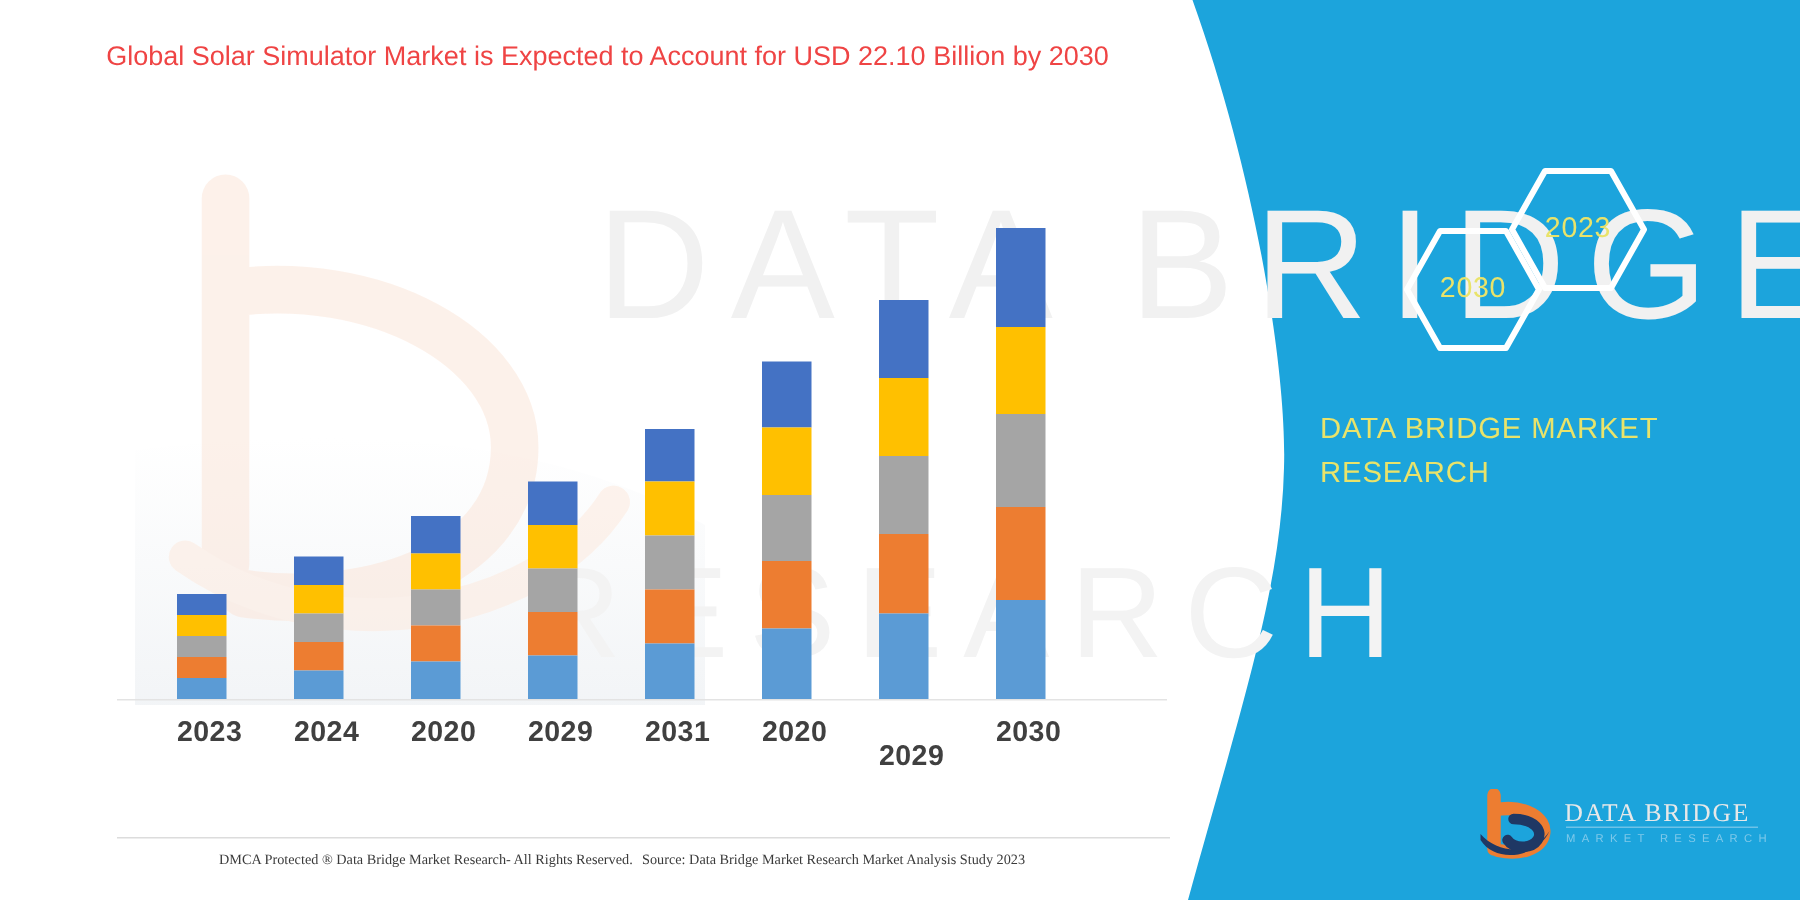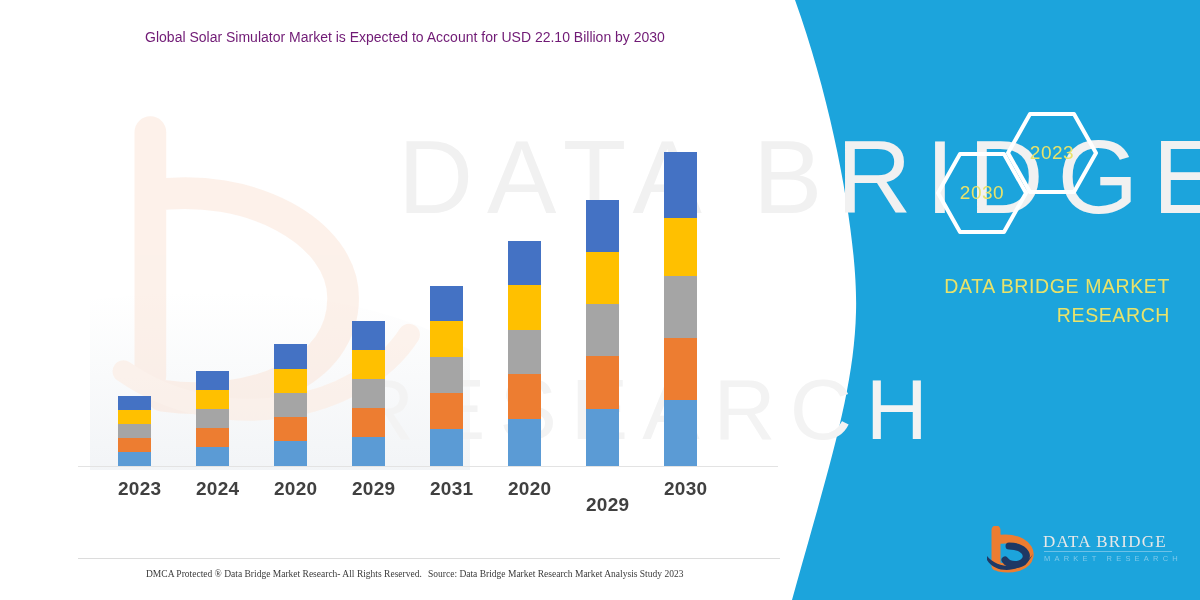--- a/index.html
+++ b/index.html
@@ -45,23 +45,23 @@
     font-size: 86px;
     color: #f3f3f3;
   }
 
   
   #chart-title {
     position: absolute;
     left: 60px; top: 22px;
     width: 690px;
     text-align: center;
-    font-size: 14px;
+    font-size: 18px;
     line-height: 31px;
-    color: #701a75;
+    color: #ef4444;
     font-weight: 400;
   }
 
   
   #plot {
     position: absolute;
     left: 0; top: 0;
     width: 800px; height: 600px;
   }
   #baseline {
@@ -156,21 +156,21 @@
     color: #e9e36a;
     letter-spacing: .5px;
   }
   #hex-2023 { left: 1004px; top: 110px; width: 96px; height: 86px; }
   #hex-2030 { left: 934px; top: 150px; width: 96px; height: 86px; }
 
   #brand-name {
     position: absolute;
     left: 880px; top: 272px;
     width: 290px;
-    text-align: right;
+    text-align: left;
     font-size: 19.5px;
     line-height: 29px;
     color: #e9e36a;
     letter-spacing: .6px;
   }
 
   
   #logo {
     position: absolute;
     left: 985px; top: 524px;

